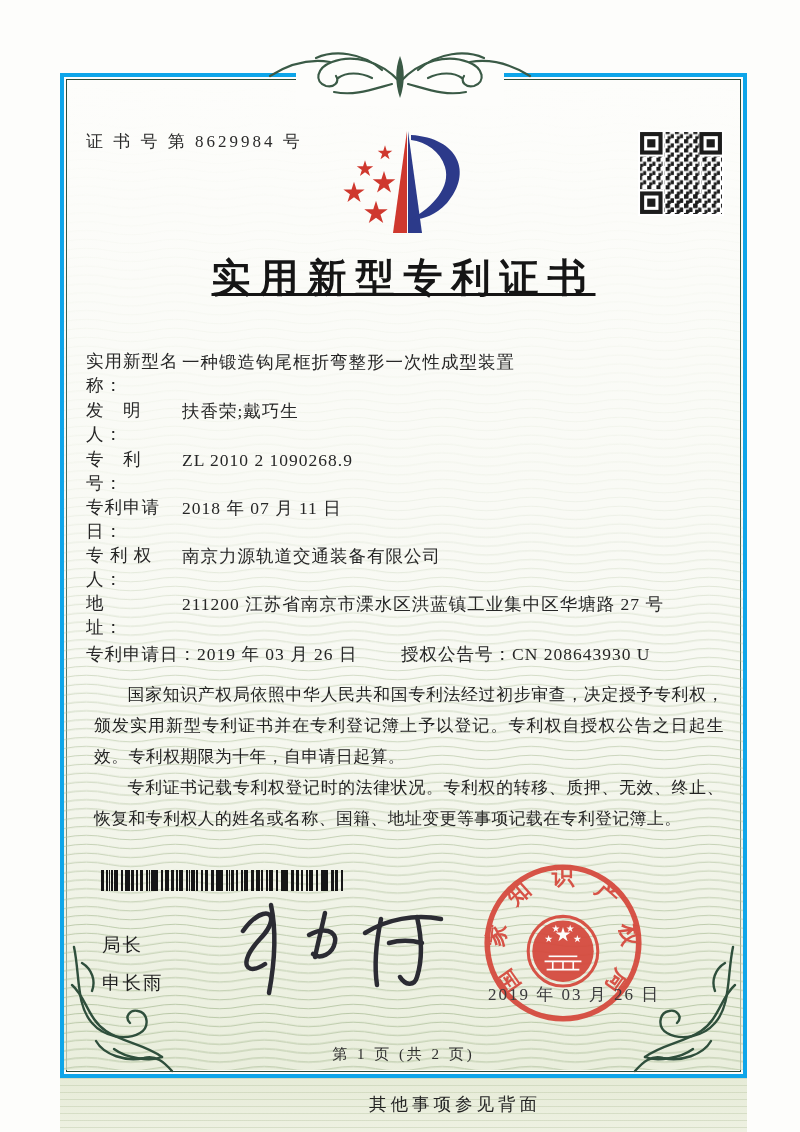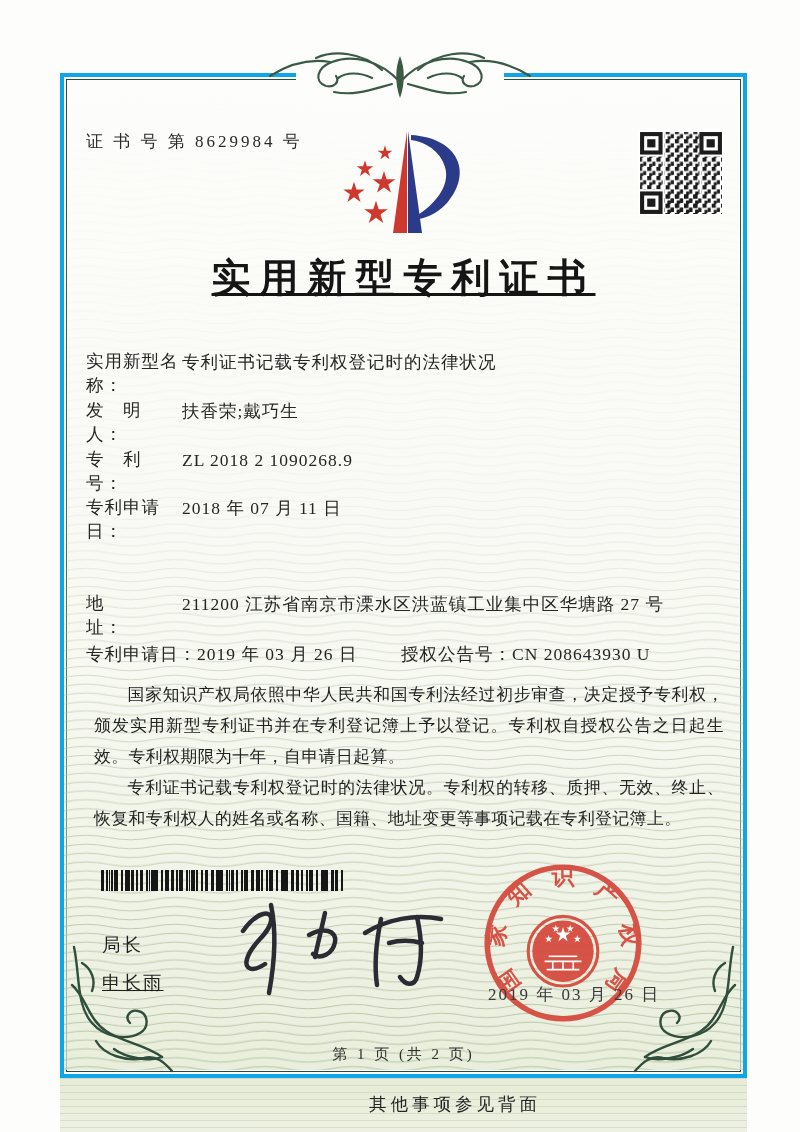--- a/index.html
+++ b/index.html
@@ -40,21 +40,21 @@
            line-height:31px; text-align:justify; color:#222; }
   .paras p { text-indent:2em; letter-spacing:0.5px; }
 
   .barcode { position:absolute; left:37px; top:793px; width:243px; height:21px;
     background:
       repeating-linear-gradient(90deg,#161616 0 2px,transparent 2px 5px),
       repeating-linear-gradient(90deg,#161616 0 1px,transparent 1px 8px),
       repeating-linear-gradient(90deg,#161616 0 3px,transparent 3px 13px); }
 
   .signer { position:absolute; left:38px; top:855px; font-size:18.5px; color:#1f1f1f; letter-spacing:2px; }
-  .signer .name { margin-top:13px;text-decoration:underline; }
+  .signer .name { margin-top:13px; }
   .signature { position:absolute; left:155px; top:820px; width:240px; height:100px; }
 
   .seal { position:absolute; left:413px; top:780px; width:172px; height:172px; z-index:2; }
   .seal-date { position:absolute; left:424px; top:906px; font-size:17px; letter-spacing:2px;
                color:#39393b; z-index:3; }
 
   .page-info { position:absolute; left:0; top:968px; width:100%; text-align:center;
                font-size:15px; letter-spacing:3px; color:#2e2e2e; }
 
   .back-note { position:absolute; left:60px; top:1092px; width:790px; text-align:center;
@@ -182,30 +182,33 @@
         <g fill="#1c1c1c">
           <rect x="9" y="9" width="8" height="8"></rect>
             <rect x="67" y="9" width="8" height="8"></rect>
           <rect x="9" y="67" width="8" height="8"></rect>
         </g>
       </svg>
 
       <div class="title">实用新型专利证书</div>
 
       <div class="field-row row0">
-        <span class="field-label">实用新型名称：</span><span class="field-value">专利证书记载专利权登记时的法律状况</span>
+        <span class="field-label">实用新型名称：</span><span class="field-value">一种锻造钩尾框折弯整形一次性成型装置</span>
       </div>
       <div class="field-row row1">
         <span class="field-label">发　明　人：</span><span class="field-value">扶香荣;戴巧生</span>
       </div>
       <div class="field-row row2">
-        <span class="field-label">专　利　号：</span><span class="field-value">ZL 2018 2 1090268.9</span>
+        <span class="field-label">专　利　号：</span><span class="field-value">ZL 2010 2 1090268.9</span>
       </div>
       <div class="field-row row3">
         <span class="field-label">专利申请日：</span><span class="field-value">2018 年 07 月 11 日</span>
+      </div>
+      <div class="field-row row4">
+        <span class="field-label">专 利 权 人：</span><span class="field-value">南京力源轨道交通装备有限公司</span>
       </div>
       <div class="field-row row5">
         <span class="field-label">地　　　址：</span><span class="field-value">211200 江苏省南京市溧水区洪蓝镇工业集中区华塘路 27 号</span>
       </div>
 
       <div class="grant-row">
         <span>专利申请日：</span><span>2019 年 03 月 26 日</span>
         <span class="grant-no">
           <span>授权公告号：</span><span>CN 208643930 U</span>
         </span>

